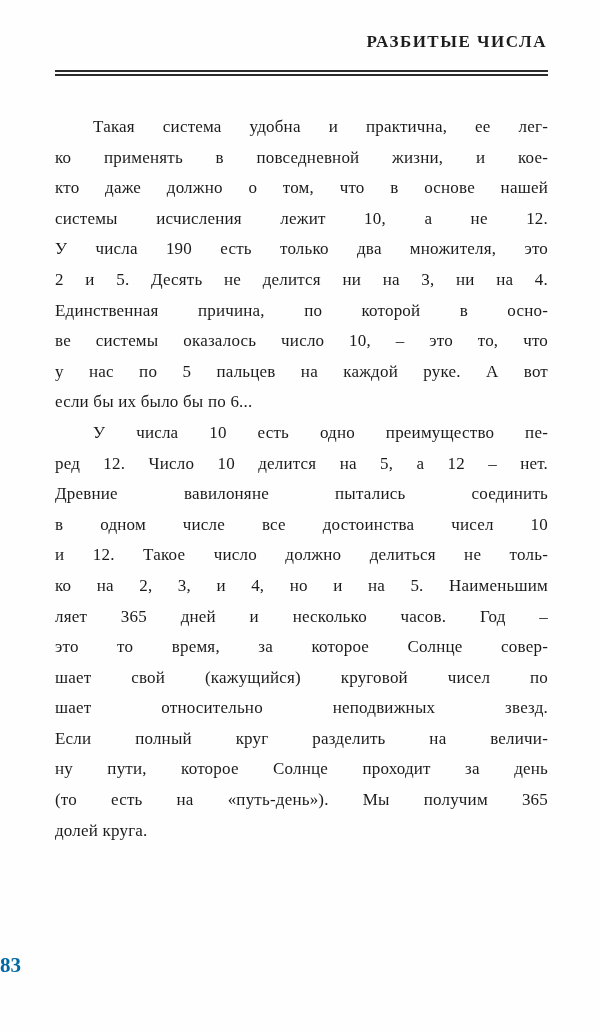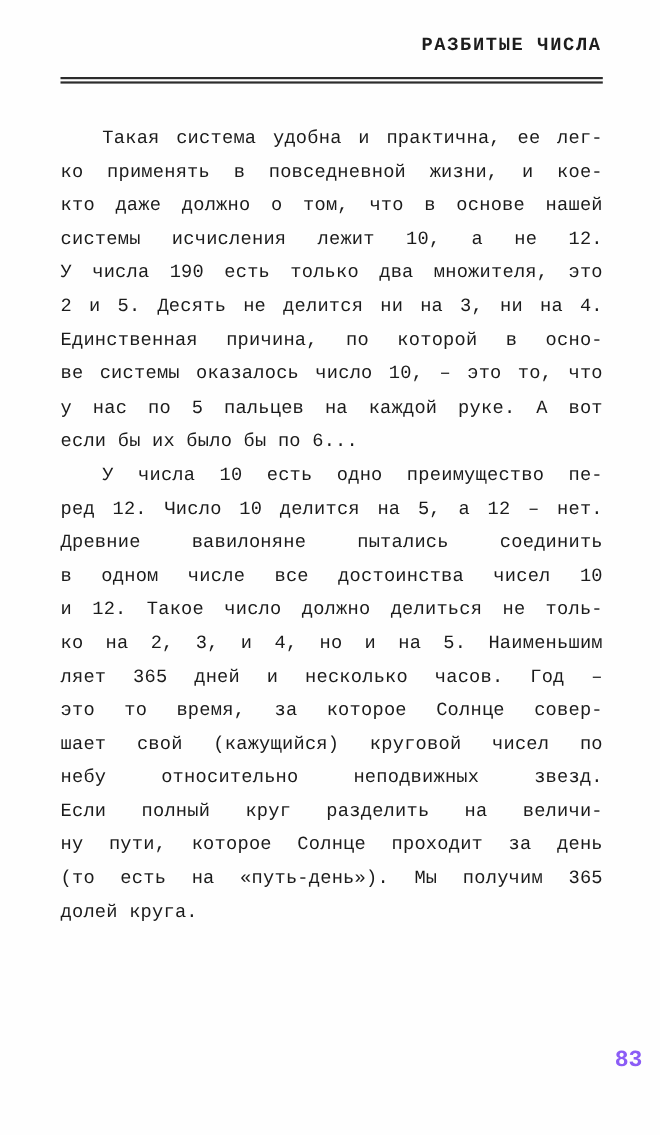--- a/index.html
+++ b/index.html
@@ -6,21 +6,21 @@
     margin: 0;
     padding: 0;
     background: #ffffff;
   }
   .page {
     position: relative;
     width: 600px;
     height: 1032px;
     background: #fefefe;
     color: #1b1b1b;
-    font-family: Liberation Mono, monospace;
+    font-family: Liberation Serif, serif;
     overflow: hidden;
   }
   .running-head {
     position: absolute;
     top: 32px;
     left: 55px;
     right: 53px;
     text-align: right;
     font-weight: bold;
     font-size: 17px;
@@ -52,25 +52,25 @@
   .line.last {
     text-align-last: left;
   }
   .line.indent {
     text-indent: 38px;
   }
   .folio {
     position: absolute;
     top: 953px;
     left: 0;
-    right: 16px;
-    text-align: right;
+    right: 0;
+    text-align: left;
     font-weight: bold;
     font-size: 21px;
-    color: #8b5cf6;
+    color: #0369a1;
   }
 </style>
 </head>
 <body>
 
 <div class="page">
   <div class="running-head">РАЗБИТЫЕ ЧИСЛА</div>
   <div class="header-rule"></div>
   <div class="body-text">
       <div class="line indent">Такая система удобна и практична, ее лег-</div>
@@ -85,20 +85,20 @@
       <div class="line last">если бы их было бы по 6...</div>
       <div class="line indent">У числа 10 есть одно преимущество пе-</div>
       <div class="line">ред 12. Число 10 делится на 5, а 12 – нет.</div>
       <div class="line">Древние вавилоняне пытались соединить</div>
       <div class="line">в одном числе все достоинства чисел 10</div>
       <div class="line">и 12. Такое число должно делиться не толь-</div>
       <div class="line">ко на 2, 3, и 4, но и на 5. Наименьшим</div>
       <div class="line">ляет 365 дней и несколько часов. Год –</div>
       <div class="line">это то время, за которое Солнце совер-</div>
       <div class="line">шает свой (кажущийся) круговой чисел по</div>
-      <div class="line">небу относительно неподвижных звезд.</div>
+      <div class="line">шает относительно неподвижных звезд.</div>
       <div class="line">Если полный круг разделить на величи-</div>
       <div class="line">ну пути, которое Солнце проходит за день</div>
       <div class="line">(то есть на «путь-день»). Мы получим 365</div>
       <div class="line last">долей круга.</div>
     </div>
   <div class="folio">83</div>
 </div>
 
 </body></html>

